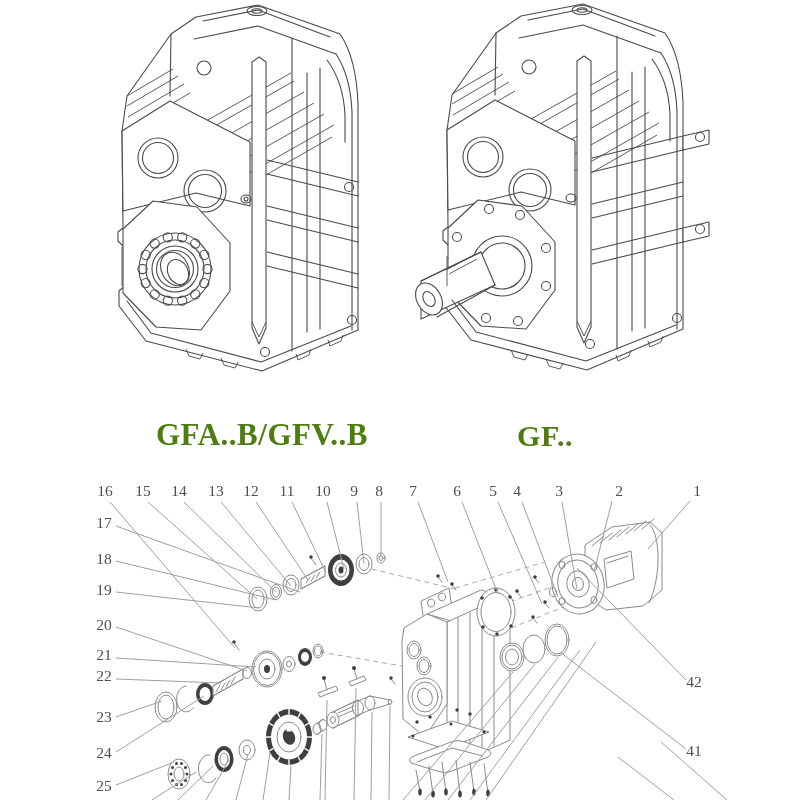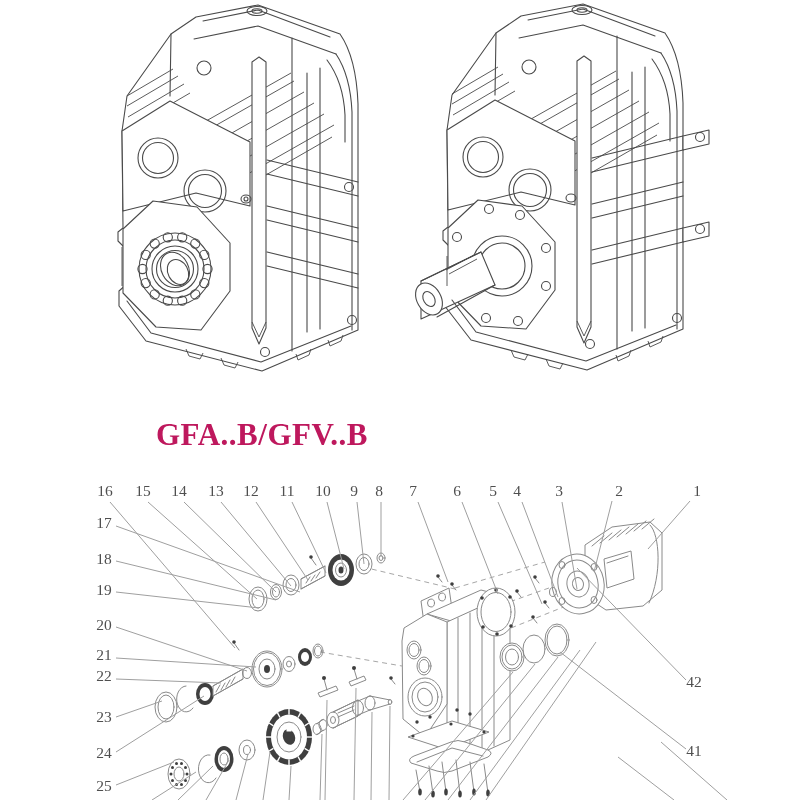--- a/index.html
+++ b/index.html
@@ -12,21 +12,21 @@
   .lnt{fill:none;stroke:#4a4a4a;stroke-width:.9;}
   
   .p{fill:none;stroke:#8a8a8a;stroke-width:1;stroke-linejoin:round;stroke-linecap:round;}
   .pf{fill:#ffffff;stroke:#8a8a8a;stroke-width:1;stroke-linejoin:round;}
   .pd{fill:#3f3f3f;stroke:none;}
   .pw{fill:#ffffff;stroke:none;}
   .tick{stroke:#ffffff;stroke-width:1.4;}
   .dash{fill:none;stroke:#9c9c9c;stroke-width:.9;stroke-dasharray:5 4;}
   .leader{stroke:#9f9f9f;stroke-width:1;}
   text.callout{font-family:"Liberation Serif",serif;font-size:15.5px;fill:#4f4f4f;}
-  .model-label{position:absolute;top:417px;font-weight:700;font-size:31px;color:#be185d;
+  .model-label{position:absolute;top:417px;font-weight:700;font-size:31px;color:#4d7c0f;
                text-align:center;letter-spacing:.5px;}
   #label-left{left:124px;width:276px;}
   #label-right{left:470px;width:150px;top:419px;font-size:30px;}
 </style>
 </head>
 <body>
 
 <div id="page">
 
 <svg width="800" height="800" viewBox="0 0 800 800">
@@ -444,14 +444,15 @@
           <text x="104" y="791" text-anchor="middle" class="callout">25</text>
           <line x1="686" y1="749" x2="560" y2="652" class="leader"></line>
           <text x="694" y="756" text-anchor="middle" class="callout">41</text>
           <line x1="686" y1="680" x2="577" y2="568" class="leader"></line>
           <text x="694" y="687" text-anchor="middle" class="callout">42</text>
         </g>
   </g>
 </svg>
 
 <div id="label-left" class="model-label">GFA..B/GFV..B</div>
+<div id="label-right" class="model-label">GF..</div>
 
 </div>
 
 </body></html>

